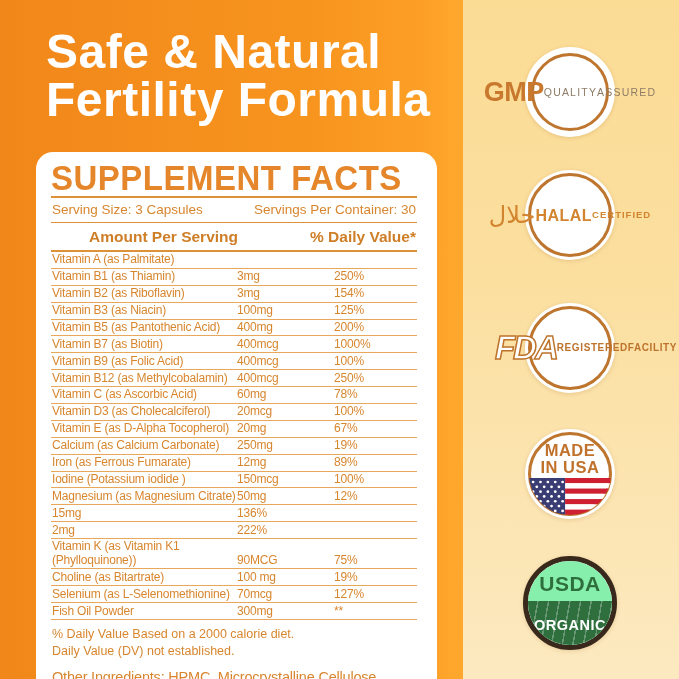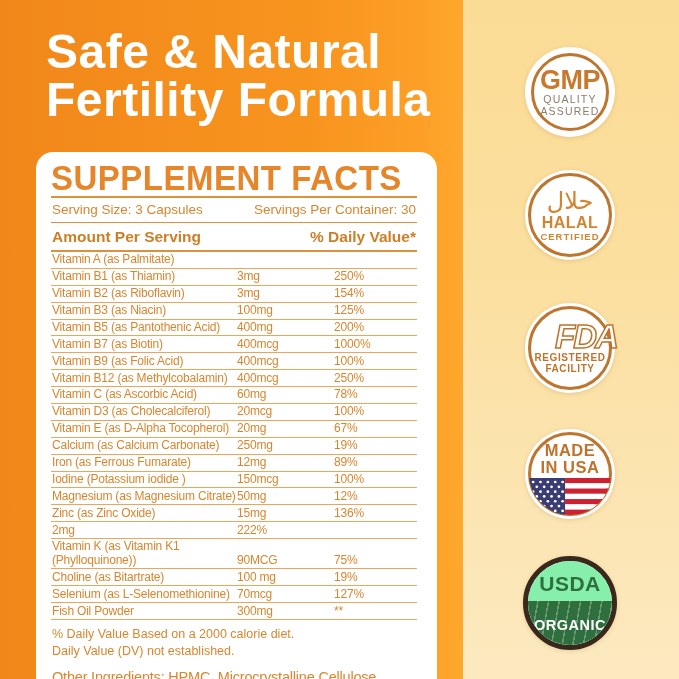--- a/index.html
+++ b/index.html
@@ -30,21 +30,21 @@
     white-space:nowrap;
   }
   .rule{background:#DD9138;height:1px;margin:0;}
   .rule.thick{height:2px;}
   .serving-row{
     display:flex;justify-content:space-between;align-items:center;
     color:#D8862E;font-size:13.5px;padding:4px 1px 5px 1px;
   }
   .head-row{
     display:flex;justify-content:space-between;align-items:center;
-    color:#CE7E27;font-size:15.5px;font-weight:bold;padding:5px 1px 4px 1px;
+    color:#CE7E27;font-size:15.5px;font-weight:bold;padding:5px 1px 4px 1px;margin-left:37px;
   }
   .rows{display:block;}
   .nrow{
     display:grid;grid-template-columns:185px 97px 1fr;
     color:#D8862E;font-size:12px;letter-spacing:-.2px;
     line-height:13.4px;padding:1.3px 0 1.2px 1px;
     border-bottom:1px solid #E8A75A;align-items:end;
   }
   .nname{white-space:nowrap;}
   .footnotes{color:#D8862E;font-size:12.5px;line-height:17px;margin-top:6px;padding-left:1px;}
@@ -52,21 +52,21 @@
   
   .badge{
     position:absolute;left:525px;width:90px;height:90px;border-radius:50%;
     background:#FFFFFF;box-shadow:0 1px 4px rgba(140,80,0,.18);
   }
   .badge .ring{
     position:absolute;inset:3px;border:3px solid #BE752E;border-radius:50%;
   }
   .badge .ring.inset{inset:6px;border-width:3px;}
   .badge .content{
-    position:absolute;inset:0;display:flex;flex-direction:column;
+    position:absolute;inset:0;display:flex;flex-direction:row;
     align-items:center;justify-content:center;text-align:center;
   }
   .gmp-title{color:#C9792E;font-size:27px;font-weight:bold;line-height:26px;letter-spacing:-.5px;}
   .gmp-sub{color:#8D7C66;font-size:10.5px;letter-spacing:1.2px;line-height:12.5px;}
   .halal-arabic{color:#D3842F;font-size:24px;line-height:26px;font-family:"DejaVu Sans",sans-serif;}
   .halal-title{color:#D3842F;font-size:16px;font-weight:bold;line-height:17px;letter-spacing:.5px;}
   .halal-sub{color:#D3842F;font-size:9.5px;font-weight:bold;letter-spacing:1px;line-height:12px;}
   .fda-title{
     color:#FFFFFF;-webkit-text-stroke:1.5px #BE732C;
     font-size:33px;font-weight:bold;font-style:italic;
@@ -205,21 +205,20 @@
     <span class="ndv">100%</span>
   </div>
 
   <div class="nrow">
     <span class="nname">Magnesium (as Magnesium Citrate)</span>
     <span class="namt">50mg</span>
     <span class="ndv">12%</span>
   </div>
 
   <div class="nrow">
-    <span class="nname">Zinc (as Zinc Oxide)</span>
     <span class="namt">15mg</span>
     <span class="ndv">136%</span>
   </div>
 
   <div class="nrow">
     <span class="namt">2mg</span>
     <span class="ndv">222%</span>
   </div>
 
   <div class="nrow">

